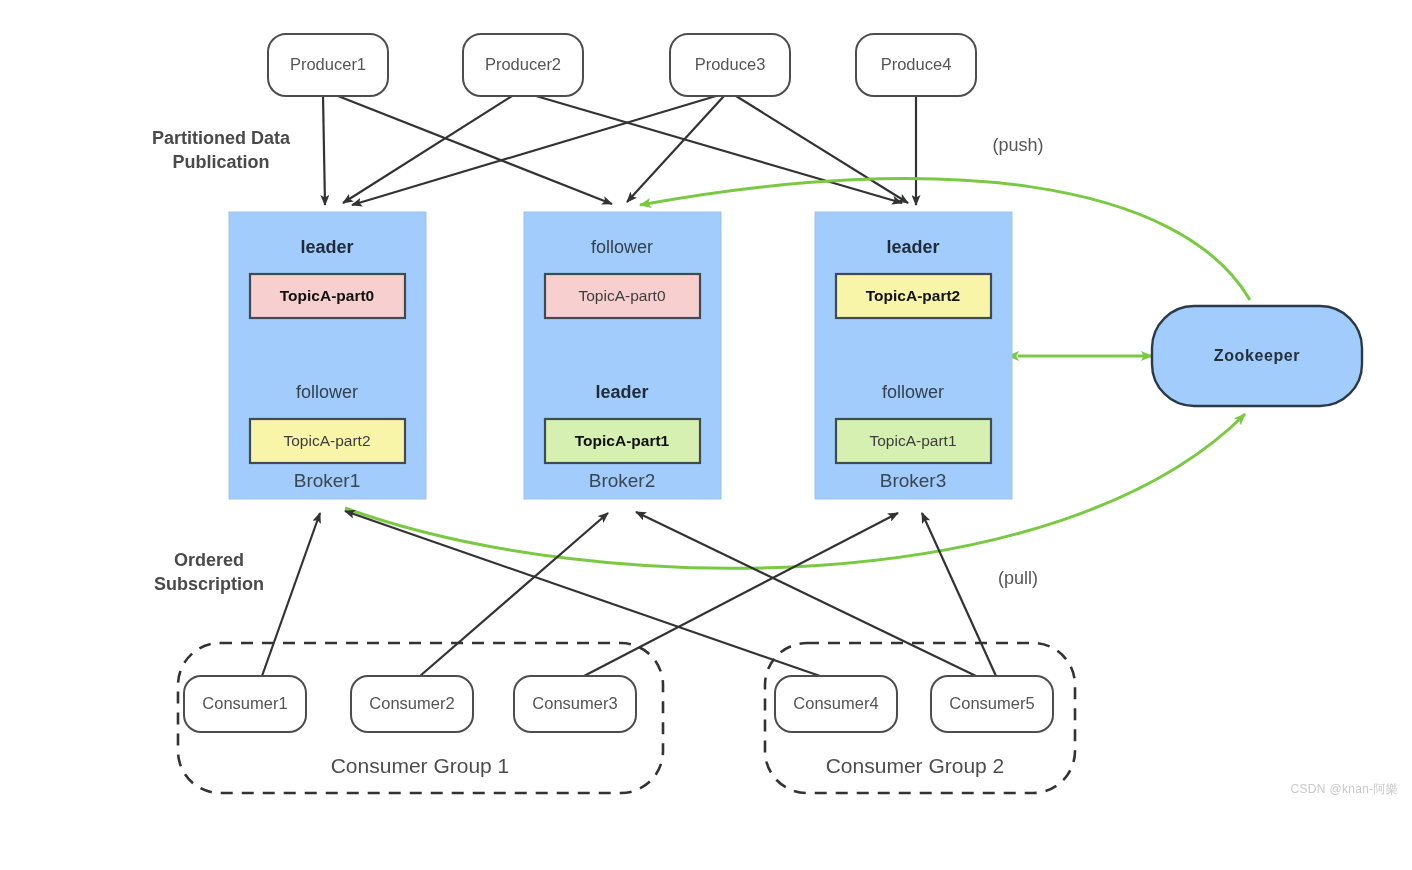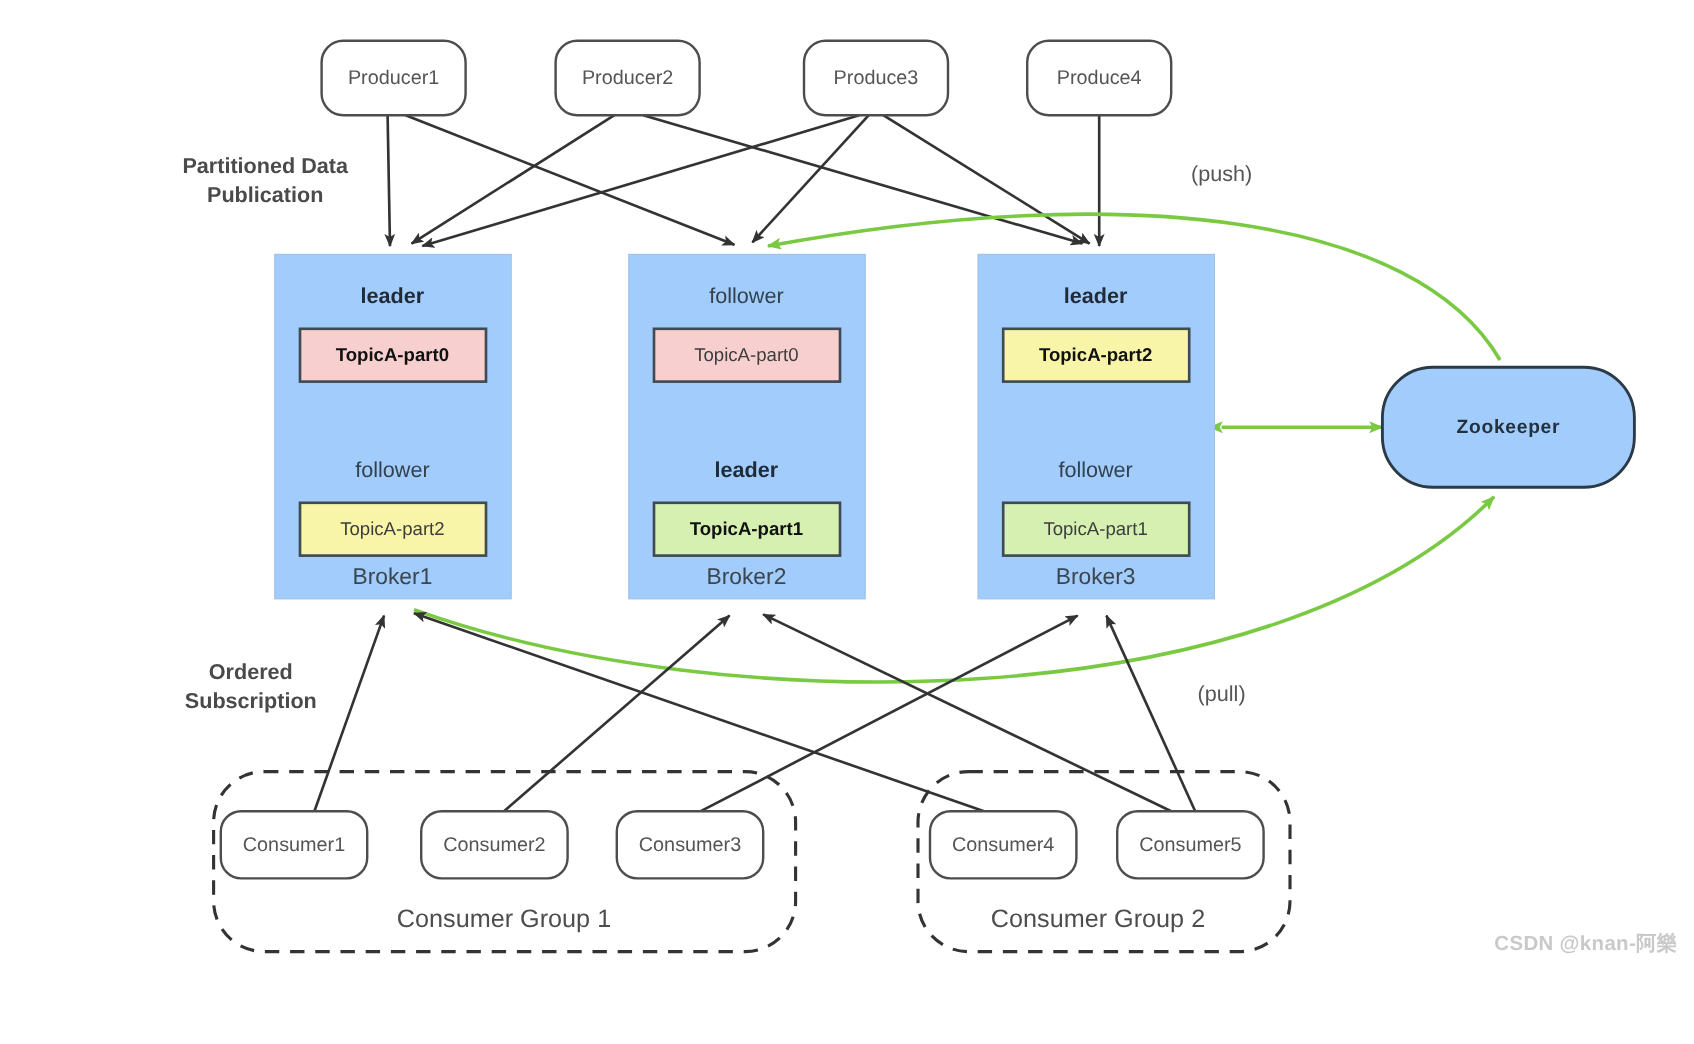--- a/index.html
+++ b/index.html
@@ -77,25 +77,24 @@
   .flow-label {
     font-size: 18px;
     fill: #555555;
     text-anchor: middle;
   }
   .watermark {
     position: absolute;
     right: 14px;
     bottom: 12px;
     font-family: "Liberation Sans", sans-serif;
-    font-size: 17px;
+    font-size: 12px;
     color: #c9c9c9;
     letter-spacing: 0.3px;
     white-space: nowrap;
-    font-weight: bold;
   }
   .rr-node {
     fill: #ffffff;
     stroke: #4d4d4d;
     stroke-width: 2;
   }
   .broker-box {
     stroke: #9ec3ea;
     stroke-width: 1;
   }

